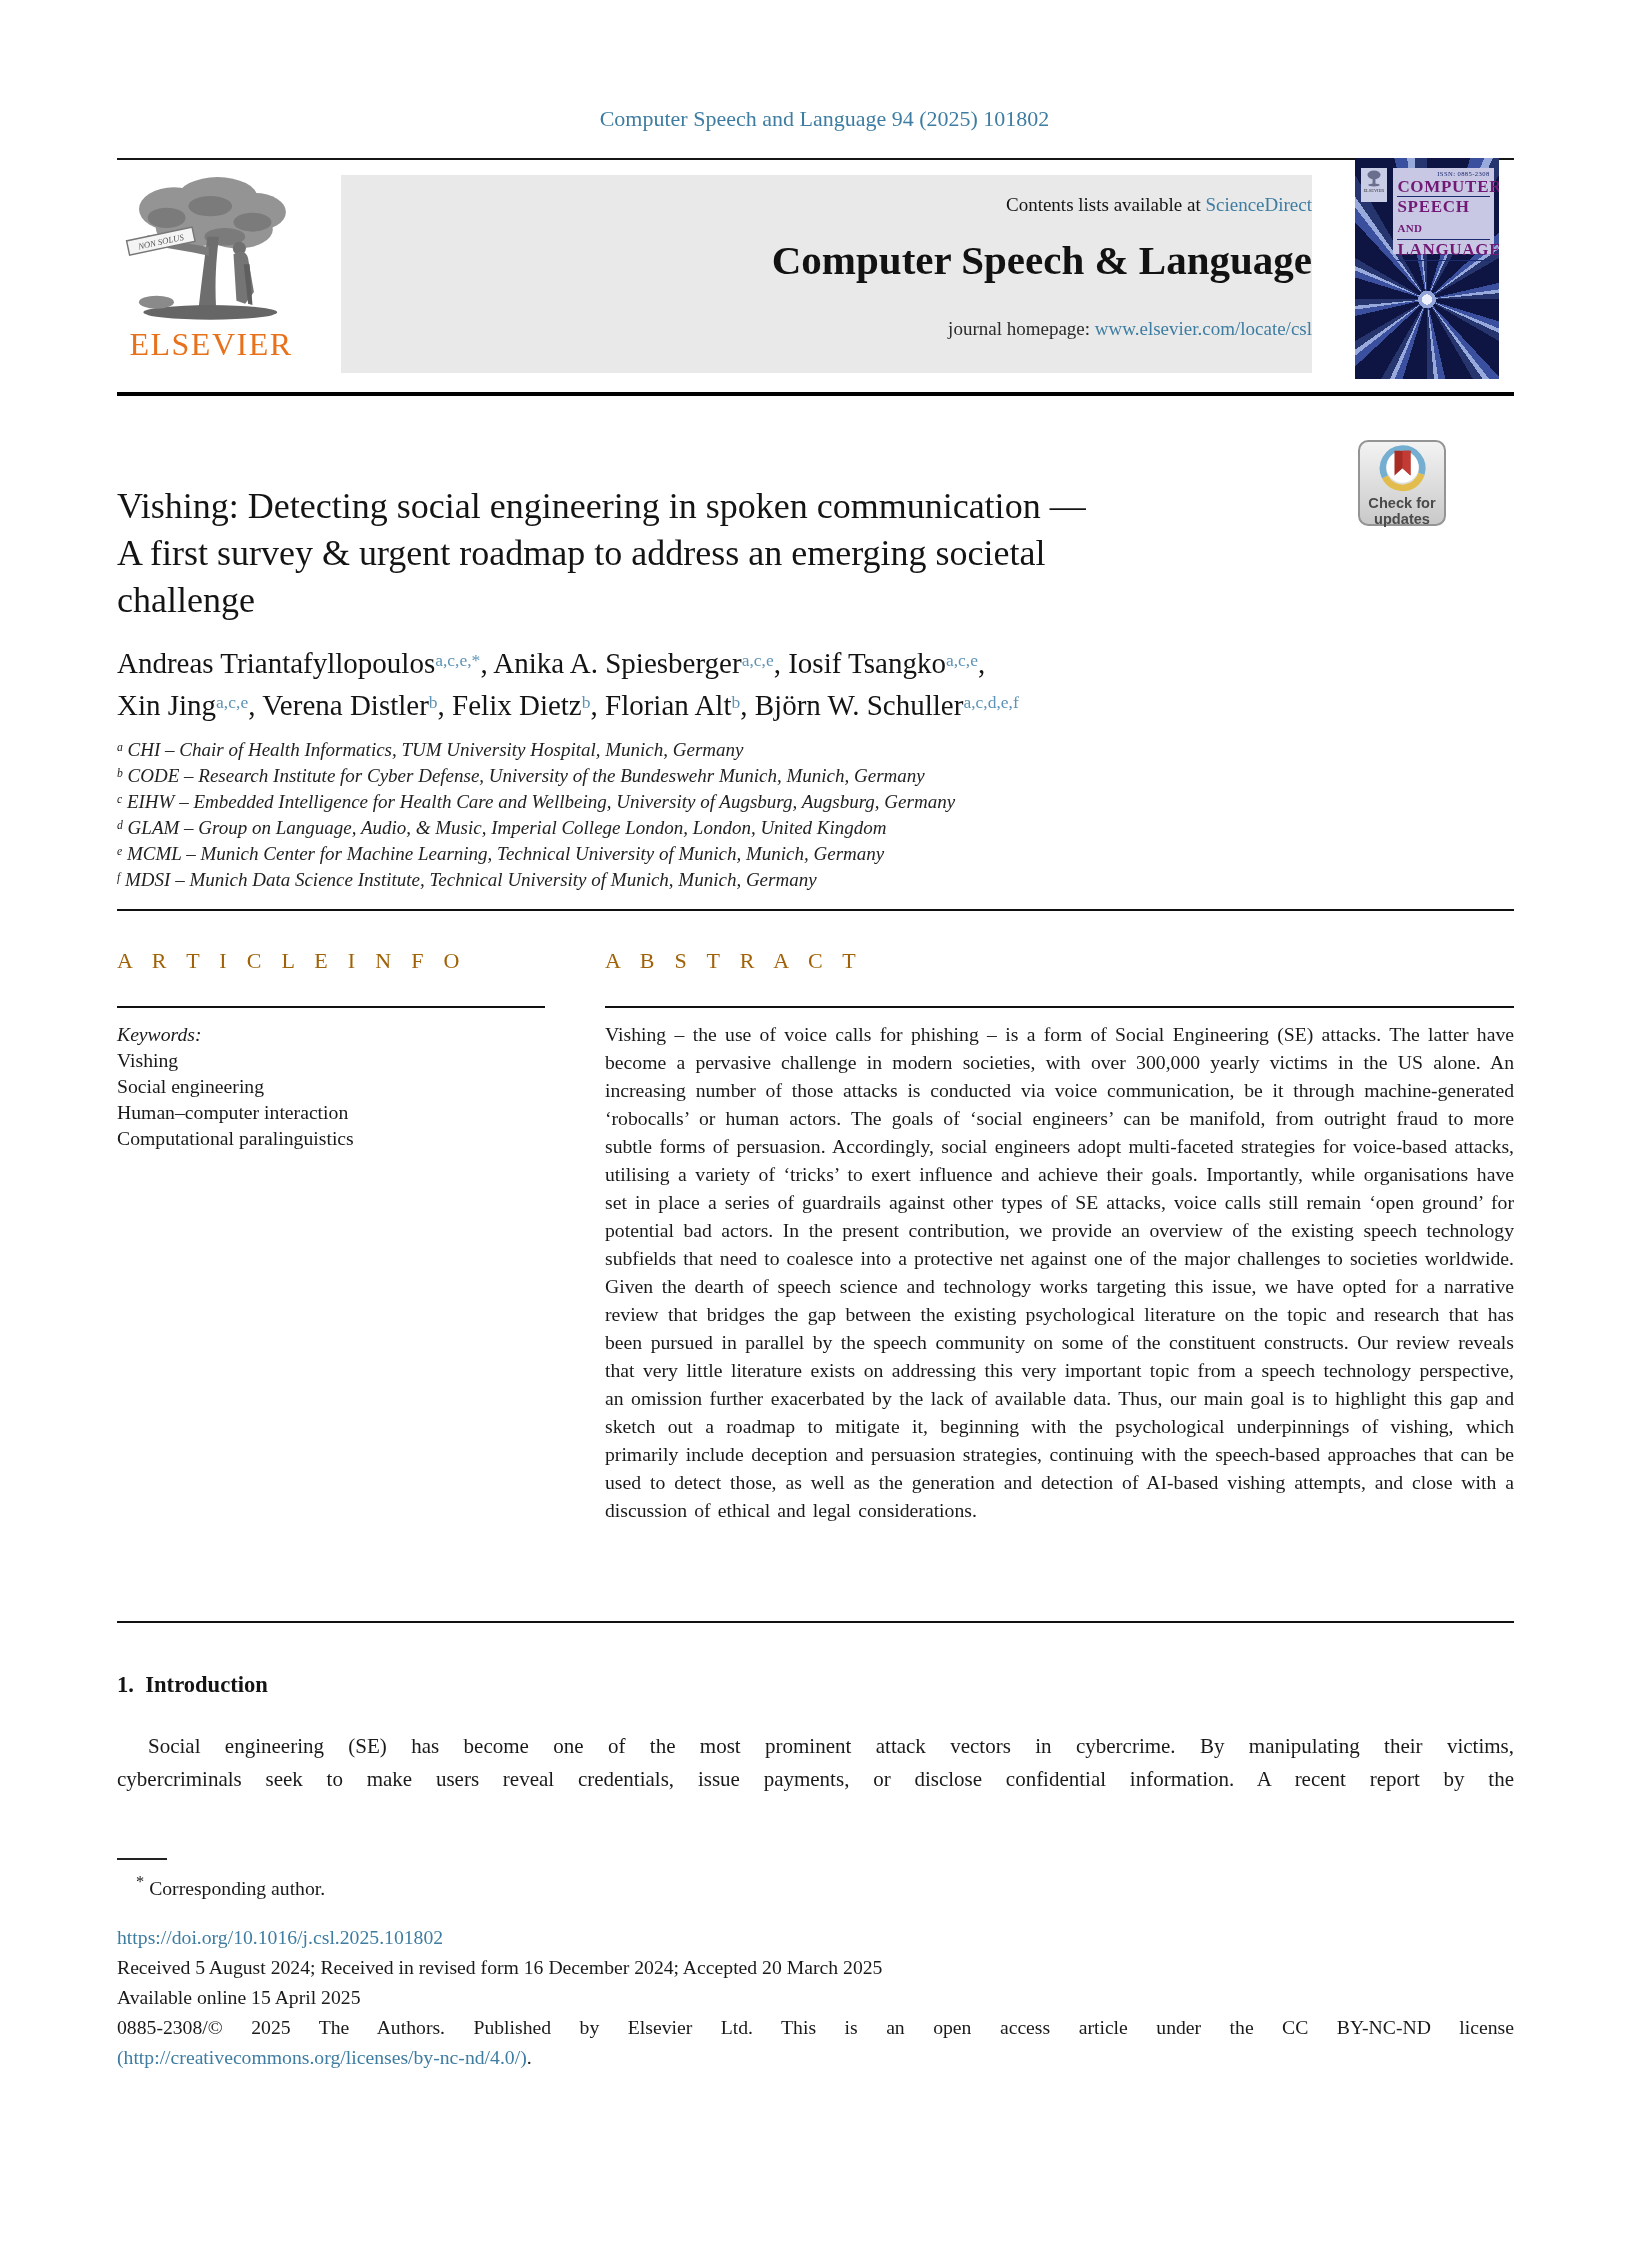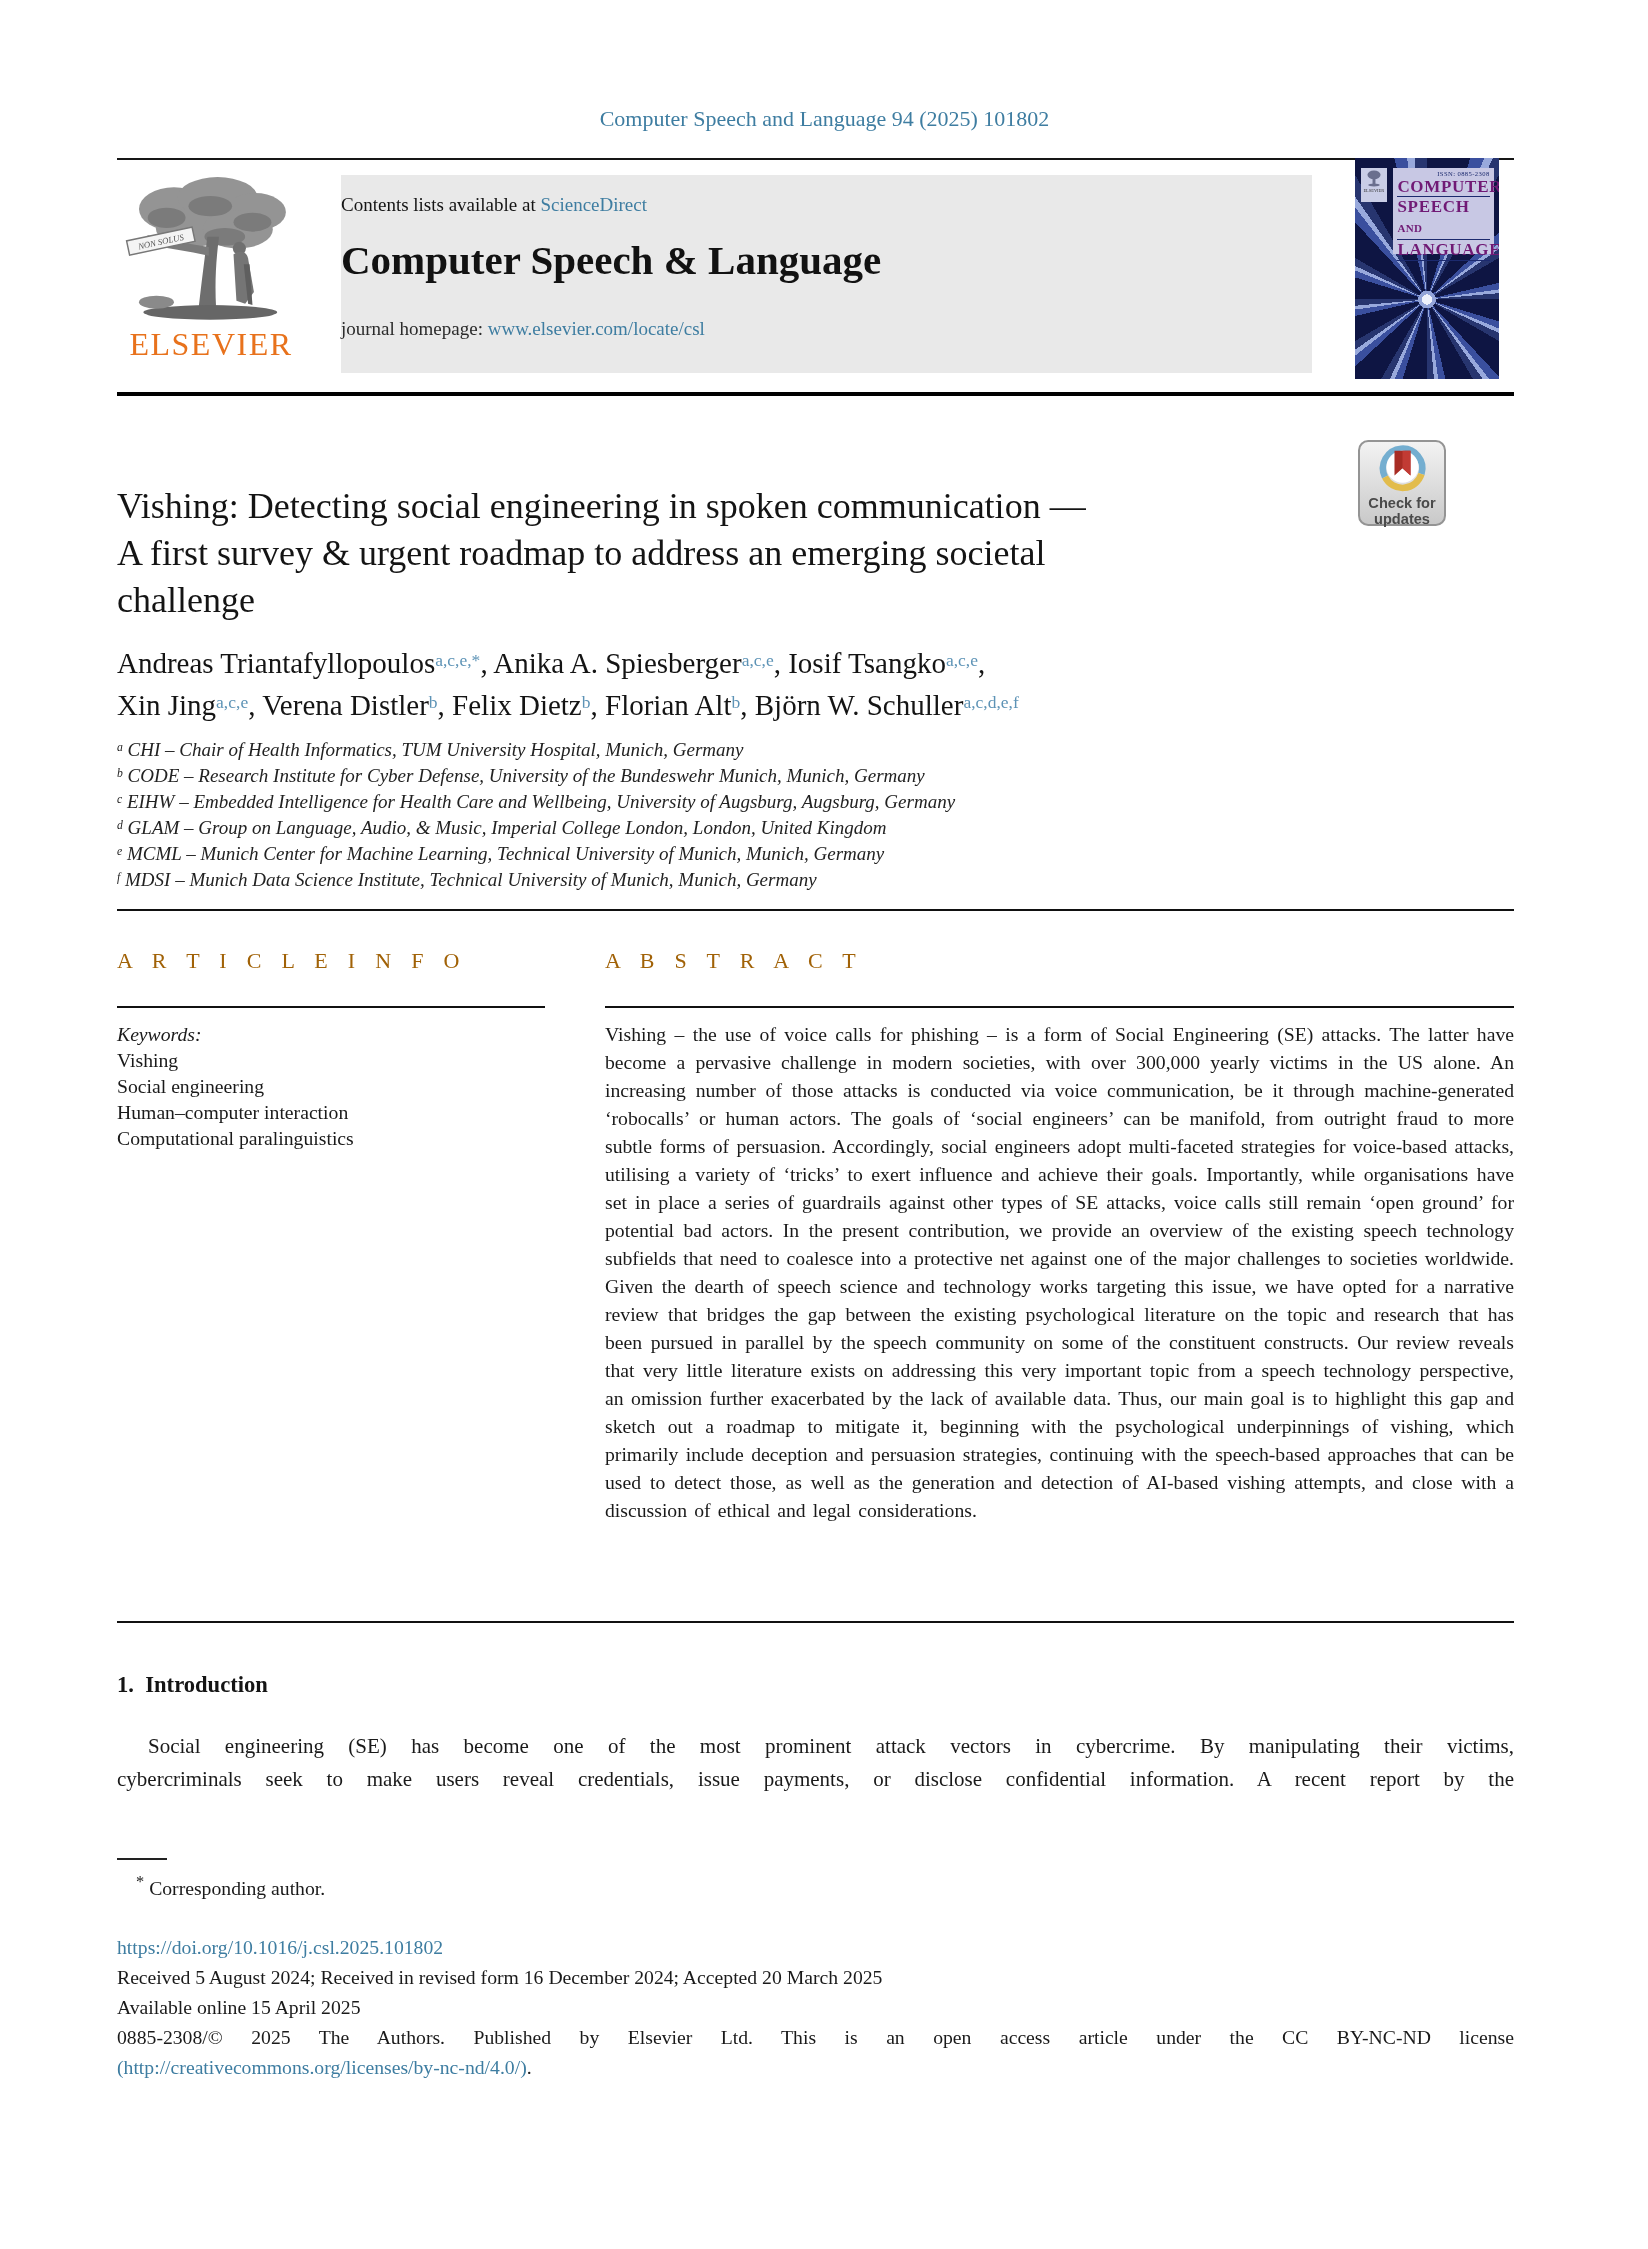--- a/index.html
+++ b/index.html
@@ -8,21 +8,21 @@
   .abs{position:absolute;}
 
   
   #citation{left:0;top:106px;width:1649px;text-align:center;font-size:22px;color:#3e7da1;}
   #rule-top{left:117px;top:158px;width:1397px;height:1.5px;background:#161616;}
 
   
   #logo{left:117px;top:174px;width:188px;height:201px;}
   #logo-tree{display:block;margin:0 auto;}
   #logo-word{text-align:center;font-size:32px;letter-spacing:1.5px;color:#e8721c;font-weight:400;margin-top:-4.4px;}
-  #masthead{left:341px;top:175px;width:971px;height:198px;background:#e9e9e9;text-align:left;}
+  #masthead{left:341px;top:175px;width:971px;height:198px;background:#e9e9e9;text-align:right;}
   .contents-line{margin-top:19px;font-size:19px;color:#141414;}
   .link{color:#3e7da1;text-decoration:none;cursor:pointer;}
   #journal-title{margin-top:20.4px;font-size:41px;font-weight:700;color:#121212;}
   #homepage-line{margin-top:34px;font-size:19px;color:#2b2b2b;}
 
   
   #cover{left:1355px;top:158px;width:144px;height:221px;background-color:#141c55;overflow:hidden;
      background-image:
       radial-gradient(circle at 50% 64%, #eef1fb 0 5.1px, #93a4d8 5.1px 8.8px, rgba(20,28,85,0) 8.8px),
       repeating-conic-gradient(from 8deg at 50% 64%, #0e1543 0deg 9deg, #3a4f9e 9deg 14deg, #98a9dc 14deg 17deg, #27356f 17deg 22deg, #0e1543 22deg 30deg),
@@ -69,21 +69,21 @@
   #intro-head{left:117px;top:1672px;font-size:22.6px;font-weight:700;color:#141414;}
   #intro{left:117px;top:1730px;width:1397px;font-size:21px;line-height:33px;color:#1a1a1a;}
   .jline{text-align:justify;text-align-last:justify;}
   #intro .indent{text-indent:31px;}
 
   
   #fn-rule{left:117px;top:1858px;width:50px;height:1.5px;background:#222;}
   #footnotes{left:117px;top:1867px;width:1397px;font-size:19.7px;line-height:30px;color:#1a1a1a;}
   .fn-ind1{padding-left:19px;}
   .fn-ind2{padding-left:34px;}
-  #fn-doi{margin-top:29px;}
+  #fn-doi{margin-top:19px;}
   .em-it{font-style:italic;}
   #fn-copy{text-align:justify;text-align-last:justify;}
 </style>
 </head>
 <body>
 
 <div id="page">
 
   <div class="abs" id="citation">Computer Speech and Language 94 (2025) 101802</div>
   <div class="abs" id="rule-top"></div>

